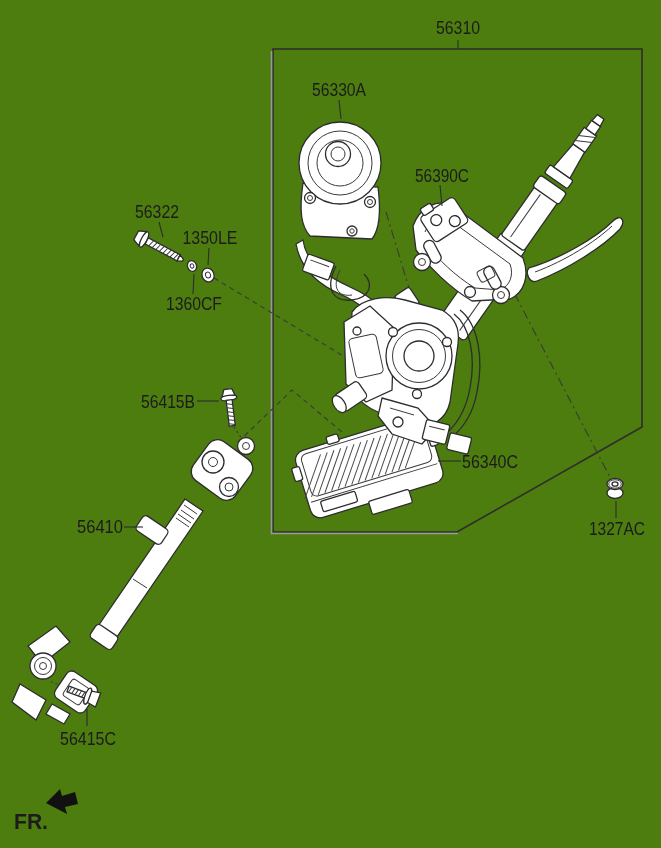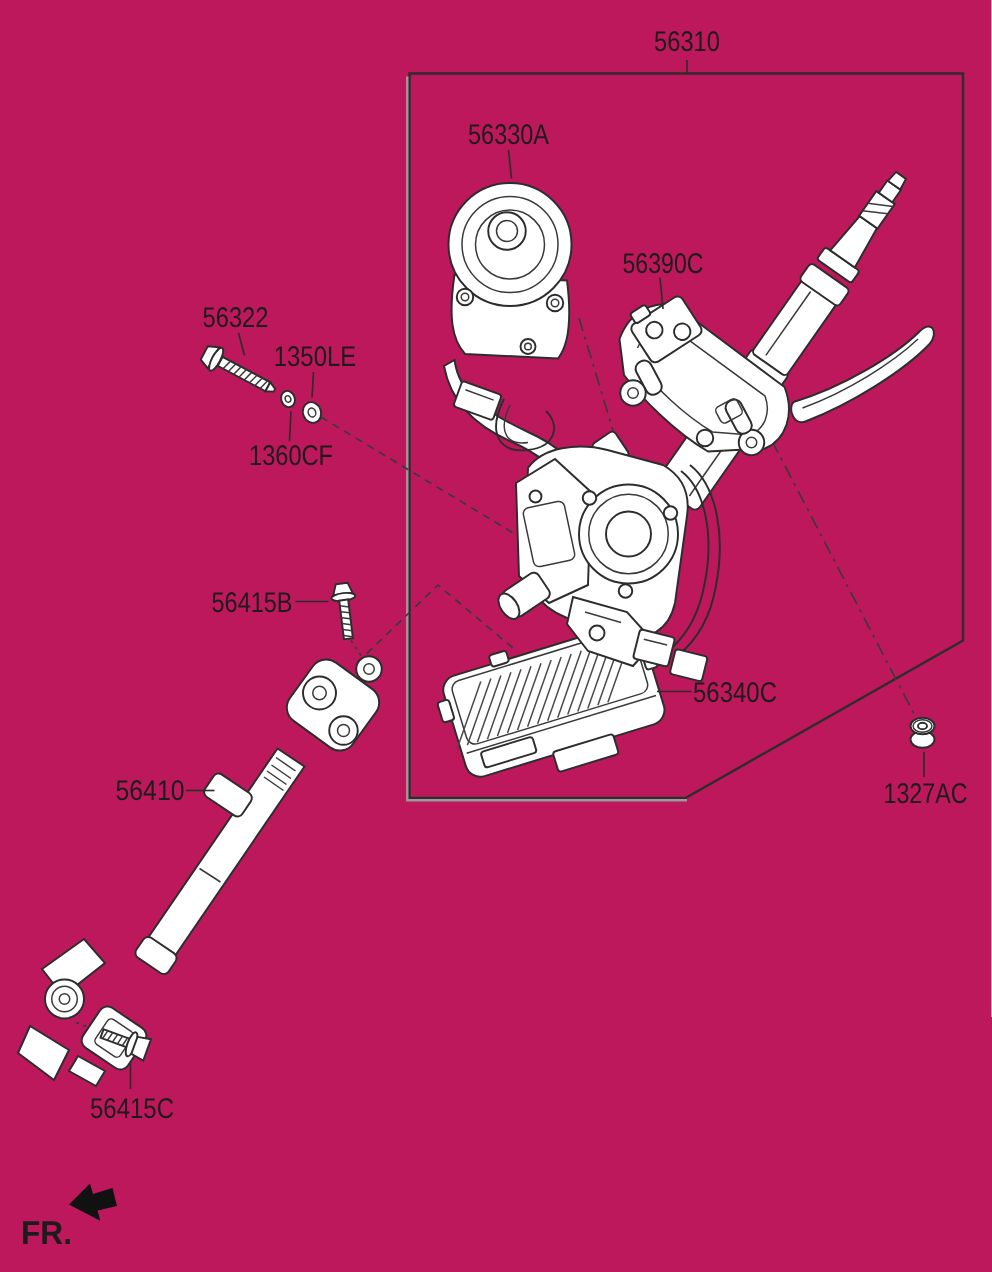--- a/index.html
+++ b/index.html
@@ -1,19 +1,19 @@
 <!DOCTYPE html>
 <html><head>
 <meta charset="utf-8">
 <style>
   html,body{margin:0;padding:0;background:#ffffff;}
   .canvas{
     position:relative;
     width:661px;height:848px;
-    background:#be185d;
+    background:#4d7c0f;
     font-family:"Liberation Sans","DejaVu Sans",sans-serif;
     overflow:hidden;
   }
   svg{position:absolute;left:0;top:0;}
   svg text{
     fill:#1c1c1c;
     font-family:"Liberation Sans","DejaVu Sans",sans-serif;
     font-size:19px;
   }
   svg text.fr{font-weight:bold;font-size:22px;}

